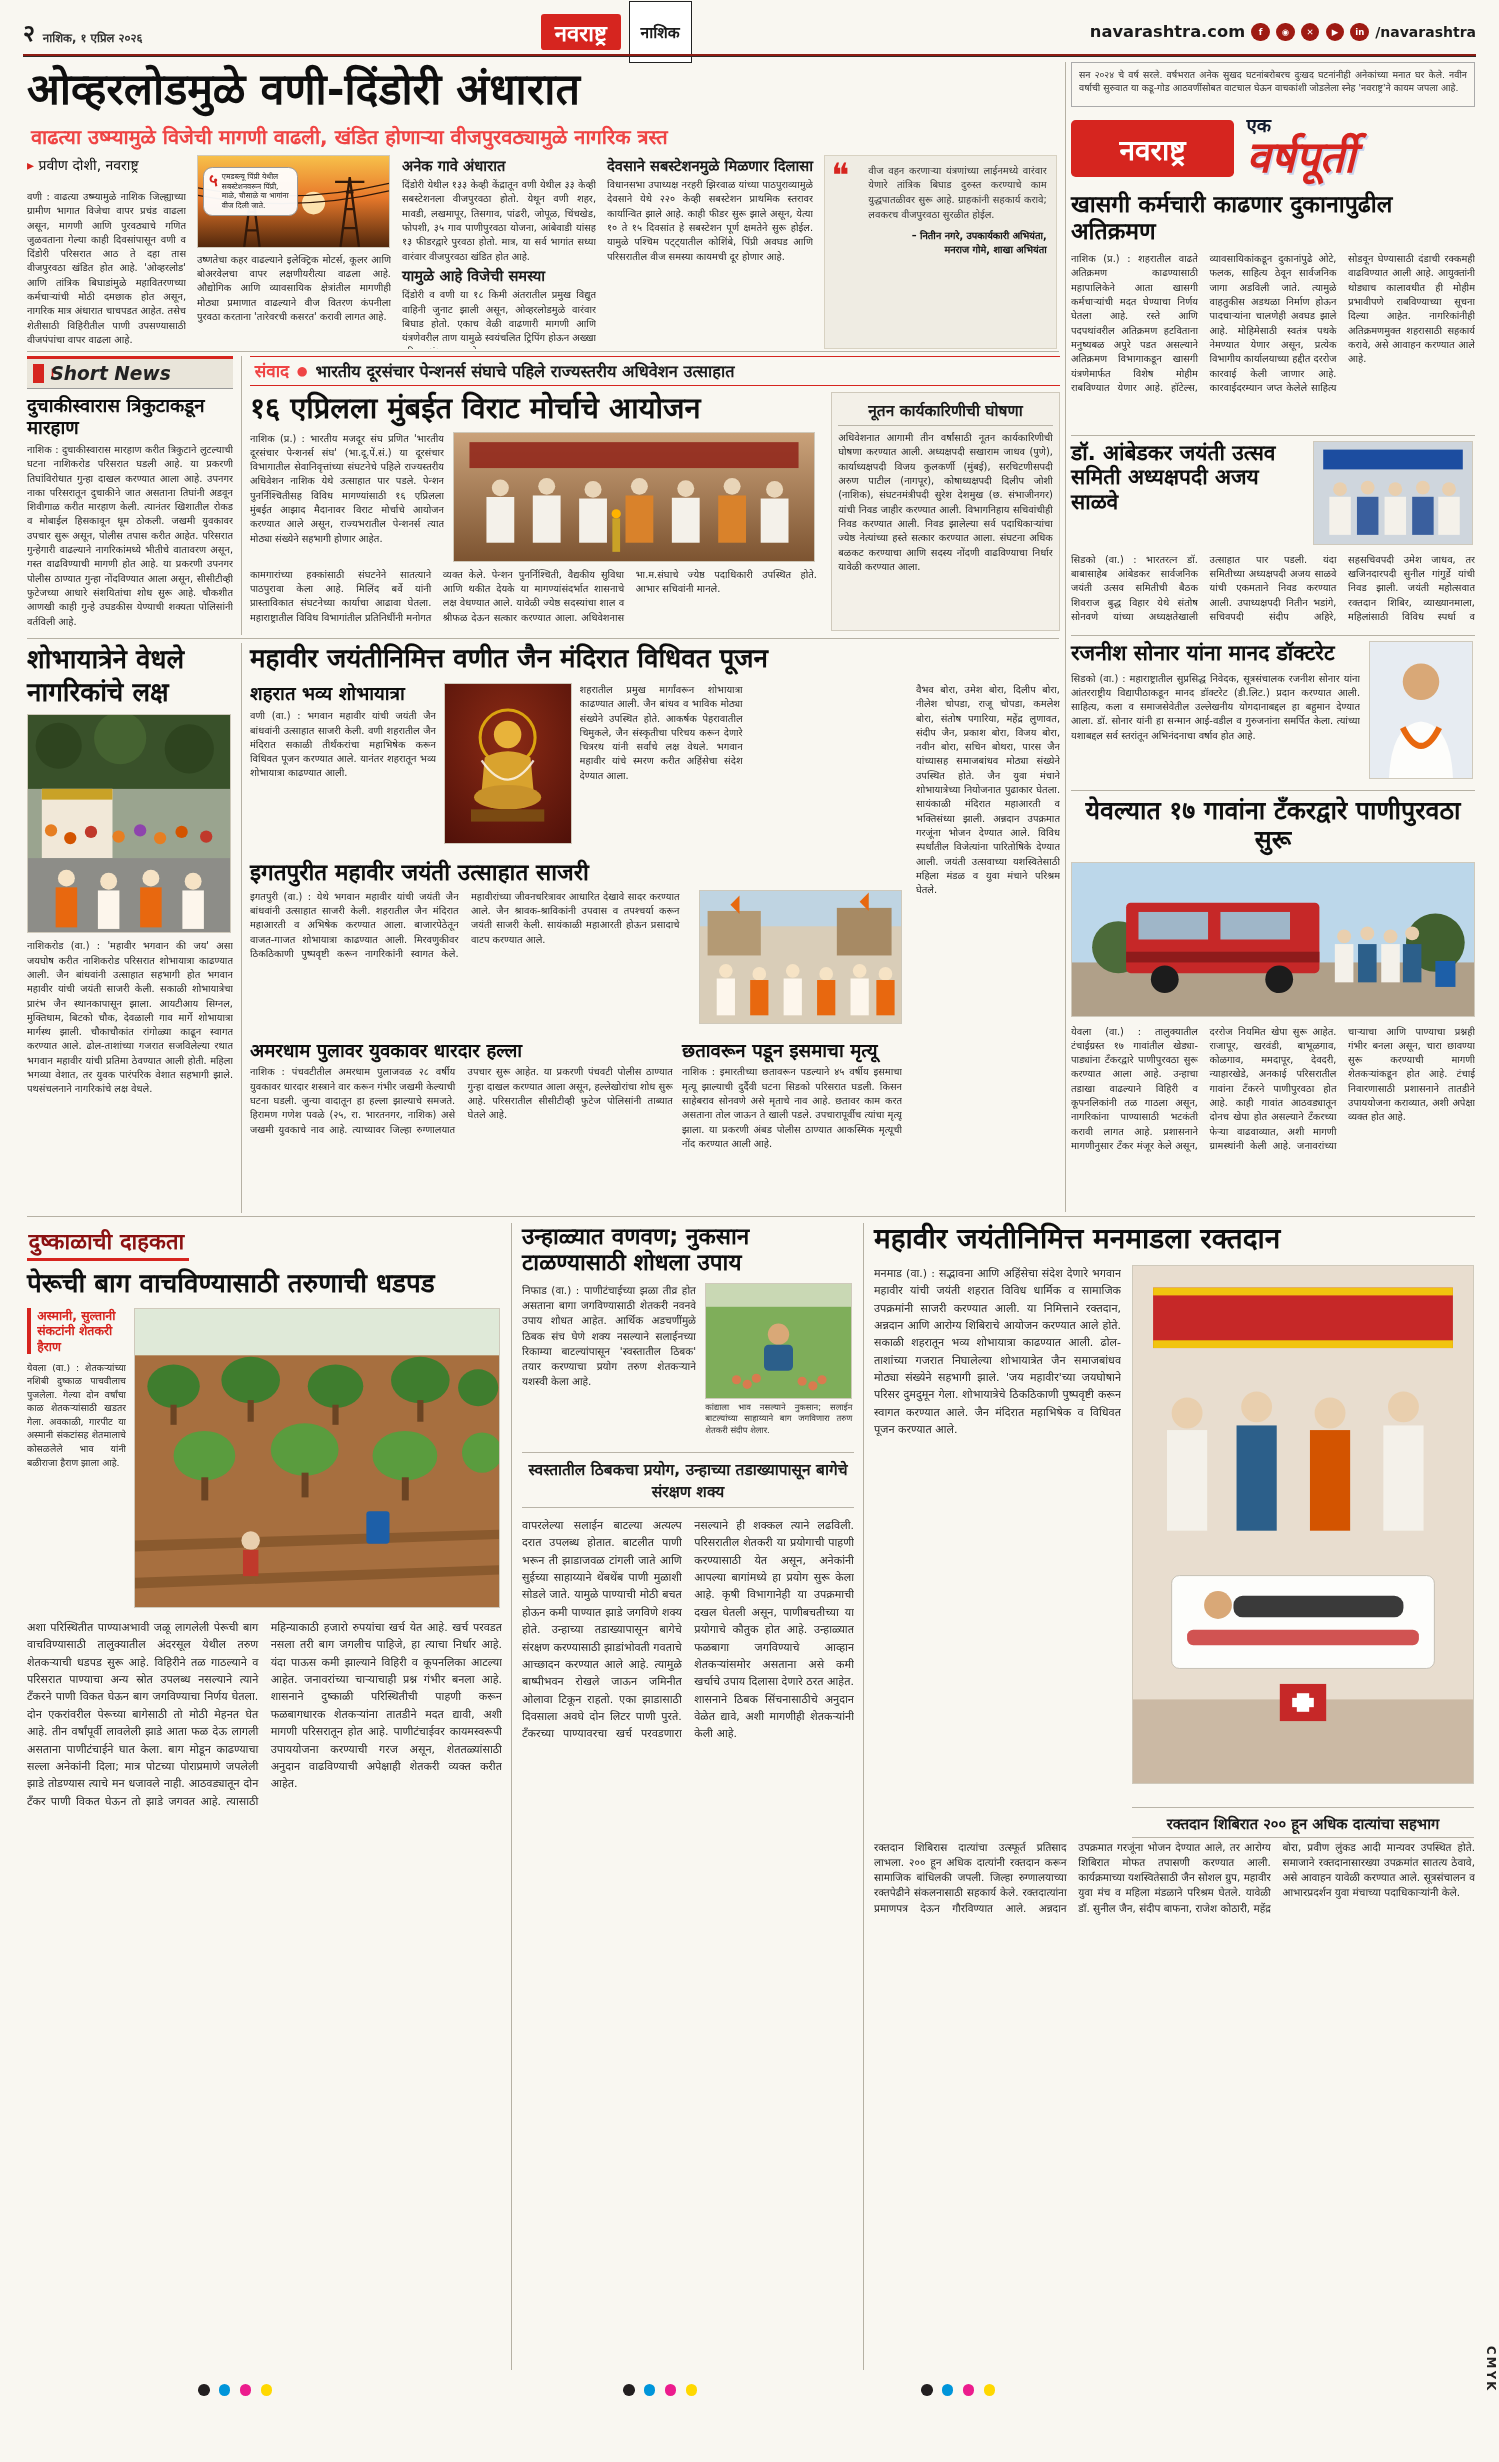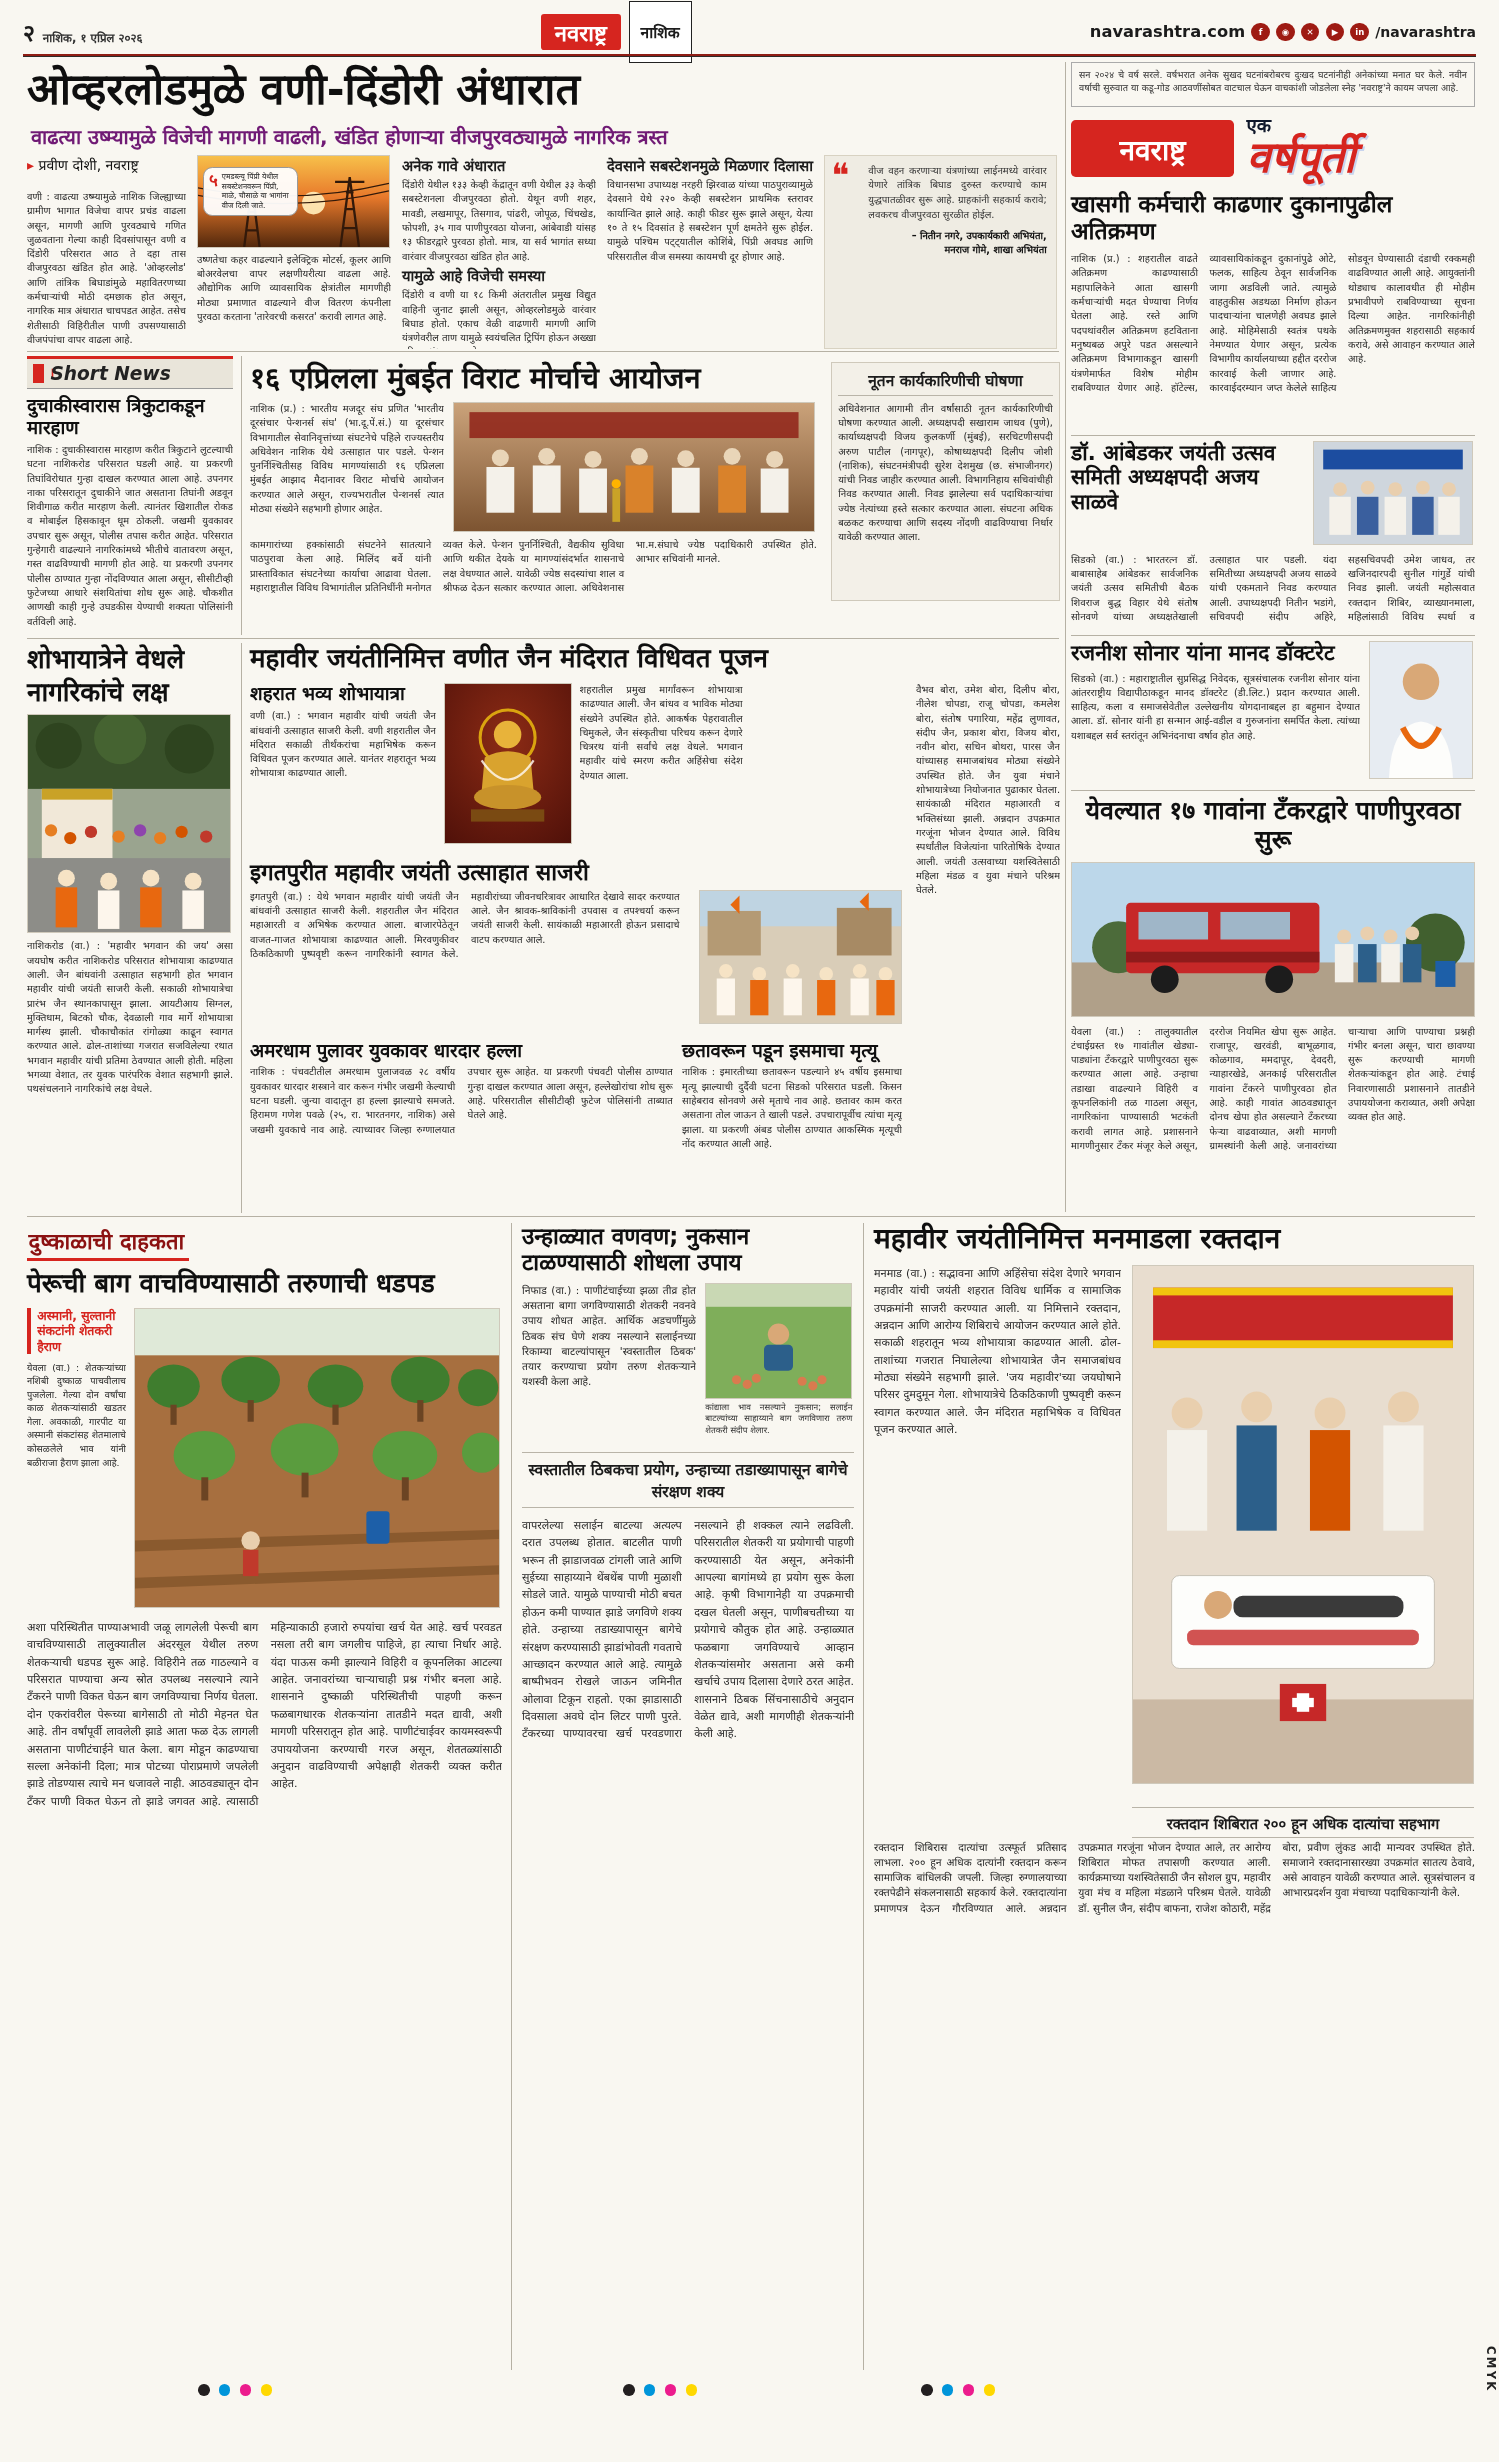--- a/index.html
+++ b/index.html
@@ -5,21 +5,21 @@
   *{box-sizing:border-box;margin:0;padding:0}
   body{background:#d8d5cd}
   .page{position:relative;width:1500px;height:2462px;background:#f9f7f1;
         font-family:"DejaVu Sans","Liberation Sans",sans-serif;color:#1c1c1c;overflow:hidden}
   .abs{position:absolute}
   .bt{font-size:9.8px;line-height:1.46;text-align:justify;color:#272727;overflow:hidden}
   .bt2{font-size:11px;line-height:1.58;text-align:justify;color:#272727;overflow:hidden}
   .c2{column-count:2;column-gap:12.4px}
   .c3{column-count:3;column-gap:11.6px}
   .hd{font-weight:700;color:#0f0f0f;line-height:1.16}
-  .red{color:#701a75}
+  .red{color:#ef4444}
   .hr{position:absolute;border-top:0.8px solid #b6b1a4}
   .vr{position:absolute;border-left:0.8px solid #b6b1a4}
   .photo{position:relative;overflow:hidden;background:#ddd;border:0.8px solid #cfc9bb}
   .photo svg{display:block;width:100%;height:100%}
   .byline{font-size:14px;font-weight:400;margin-bottom:16px;color:#111}
   .byline:before{content:"▸ ";color:#d6251f}
   .sechead{font-size:14.7px;font-weight:700;margin:1.6px 0 3.9px;line-height:1.2}
   .masthead{position:absolute;left:23px;top:12.4px;width:1453px;height:39px;display:flex;align-items:center;justify-content:space-between}
   .mh-left{display:flex;align-items:flex-end;gap:7.8px}
   .pgnum{font-size:23px;font-weight:700}
@@ -145,20 +145,25 @@
       <span class="snbars"></span>
       <span class="sntitle">Short News</span>
     </div>
     <h3 class="hd" style="font-size:18.6px;margin:6.2px 0 4.7px">दुचाकीस्वारास त्रिकुटाकडून मारहाण</h3>
     <div class="bt" style="height:193px">नाशिक : दुचाकीस्वारास मारहाण करीत त्रिकुटाने लुटल्याची घटना नाशिकरोड परिसरात घडली आहे. या प्रकरणी तिघांविरोधात गुन्हा दाखल करण्यात आला आहे. उपनगर नाका परिसरातून दुचाकीने जात असताना तिघांनी अडवून शिवीगाळ करीत मारहाण केली. त्यानंतर खिशातील रोकड व मोबाईल हिसकावून धूम ठोकली. जखमी युवकावर उपचार सुरू असून, पोलीस तपास करीत आहेत. परिसरात गुन्हेगारी वाढल्याने नागरिकांमध्ये भीतीचे वातावरण असून, गस्त वाढविण्याची मागणी होत आहे. या प्रकरणी उपनगर पोलीस ठाण्यात गुन्हा नोंदविण्यात आला असून, सीसीटीव्ही फुटेजच्या आधारे संशयितांचा शोध सुरू आहे. चौकशीत आणखी काही गुन्हे उघडकीस येण्याची शक्यता पोलिसांनी वर्तविली आहे.</div>
   </section>
 
   <div class="vr" style="left:241px;top:356px;height:279px"></div>
 
   <section class="abs" style="left:250px;top:356px;width:810px;height:279px">
+    <div class="kstrip">
+      <span class="red" style="font-size:17px;font-weight:800">संवाद</span>
+      <span class="red" style="font-size:12.4px">●</span>
+      <span style="font-size:16.3px;font-weight:800">भारतीय दूरसंचार पेन्शनर्स संघाचे पहिले राज्यस्तरीय अधिवेशन उत्साहात</span>
+    </div>
     <div style="display:flex;gap:14px;margin-top:6.2px">
       <div style="width:567px">
         <h2 class="hd" style="font-size:29px;margin-bottom:6.2px">१६ एप्रिलला मुंबईत विराट मोर्चाचे आयोजन</h2>
         <div style="display:flex;gap:9.3px">
           <div class="bt" style="width:194px;height:130px">नाशिक (प्र.) : भारतीय मजदूर संघ प्रणित 'भारतीय दूरसंचार पेन्शनर्स संघ' (भा.दू.पें.सं.) या दूरसंचार विभागातील सेवानिवृत्तांच्या संघटनेचे पहिले राज्यस्तरीय अधिवेशन नाशिक येथे उत्साहात पार पडले. पेन्शन पुनर्निश्चितीसह विविध मागण्यांसाठी १६ एप्रिलला मुंबईत आझाद मैदानावर विराट मोर्चाचे आयोजन करण्यात आले असून, राज्यभरातील पेन्शनर्स त्यात मोठ्या संख्येने सहभागी होणार आहेत.</div>
           <div class="photo" style="width:362px;height:130px">
             <svg viewBox="0 0 466 168" preserveAspectRatio="none" aria-hidden="true">
               <defs>
                   <linearGradient id="gPN" x1="0" y1="0" x2="0" y2="1">
                 <stop offset="0" stop-color="#caa27a"></stop>

